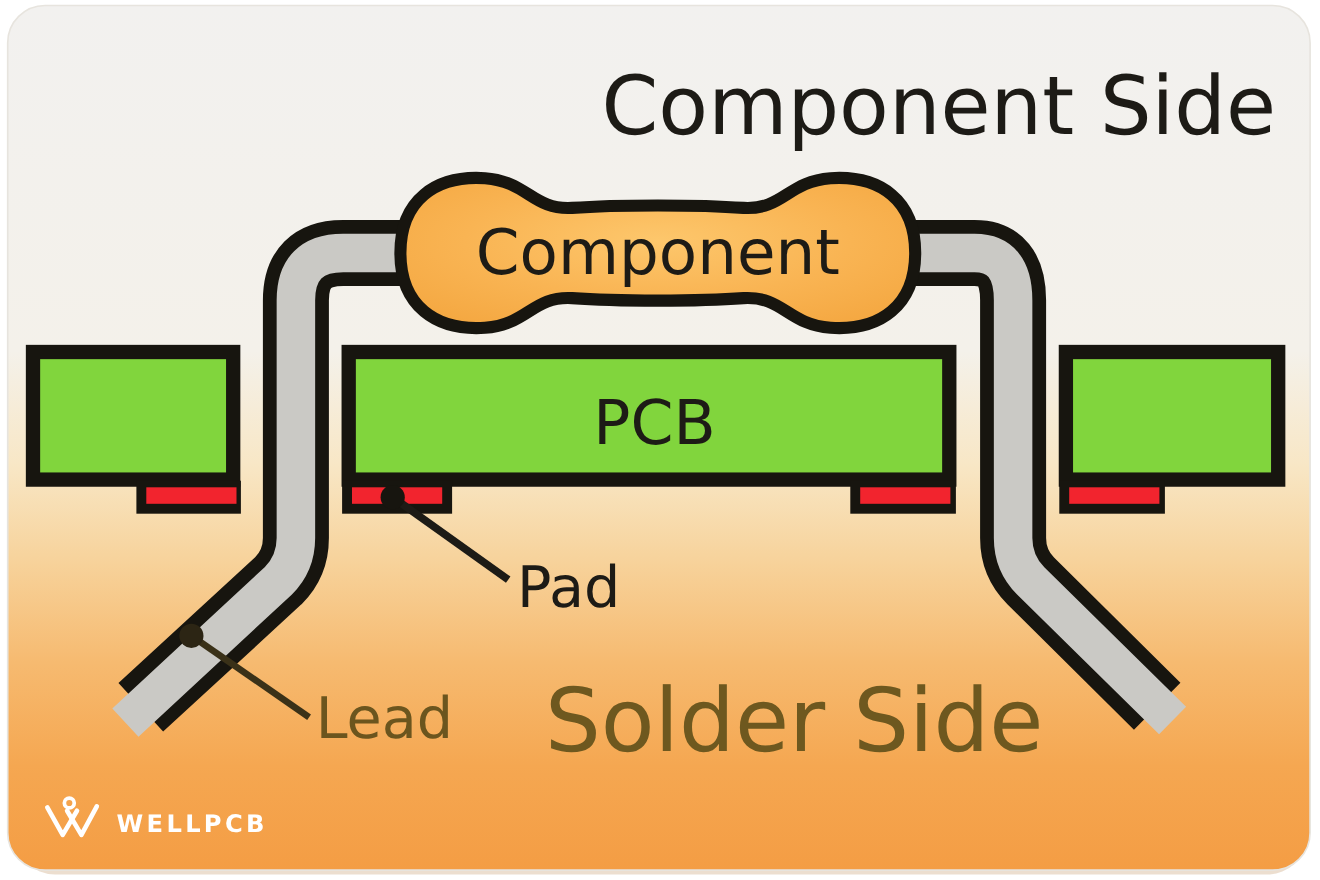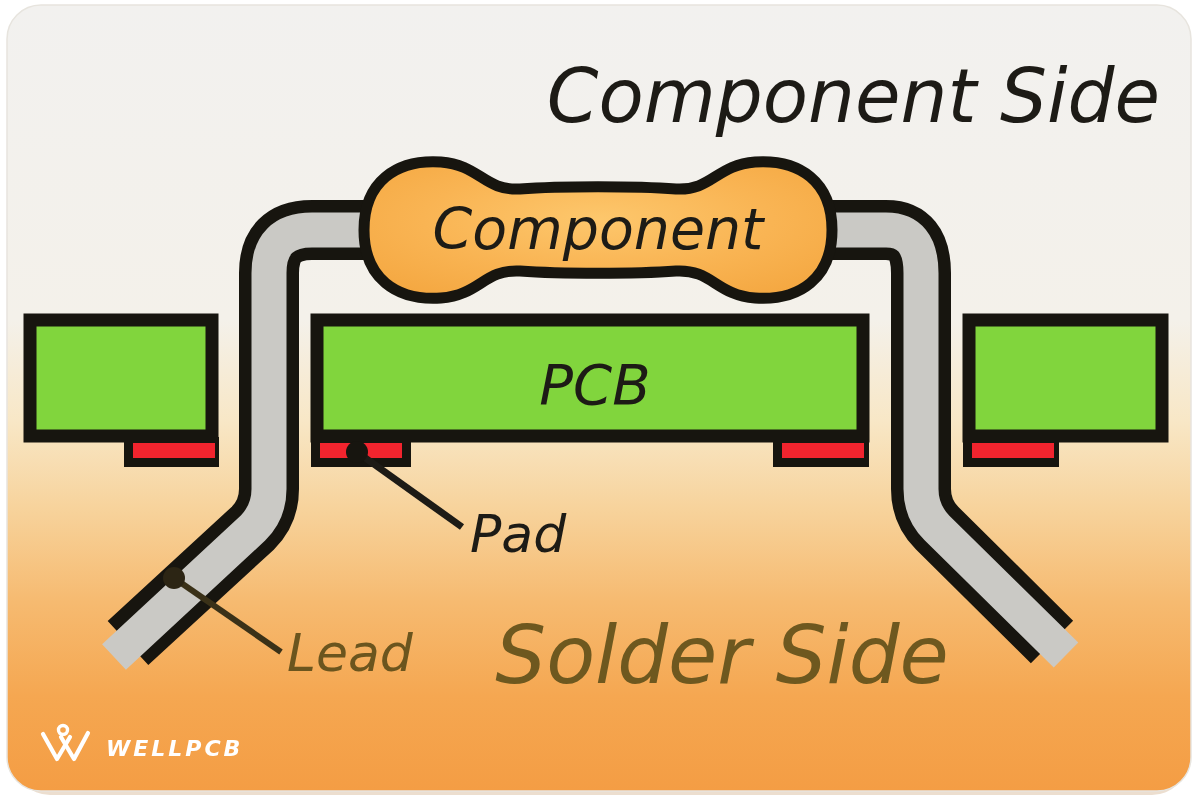--- a/index.html
+++ b/index.html
@@ -8,21 +8,20 @@
     background: #ffffff;
     width: 1200px;
     height: 800px;
     overflow: hidden;
     font-family: "DejaVu Sans", "Liberation Sans", sans-serif;
   }
   .stage {
     position: relative;
     width: 1200px;
     height: 800px;
-    font-style: italic;
   }
   svg.diagram {
     display: block;
     width: 1200px;
     height: 800px;
   }
   text {
     font-family: "DejaVu Sans", "Liberation Sans", sans-serif;
   }
 </style>

